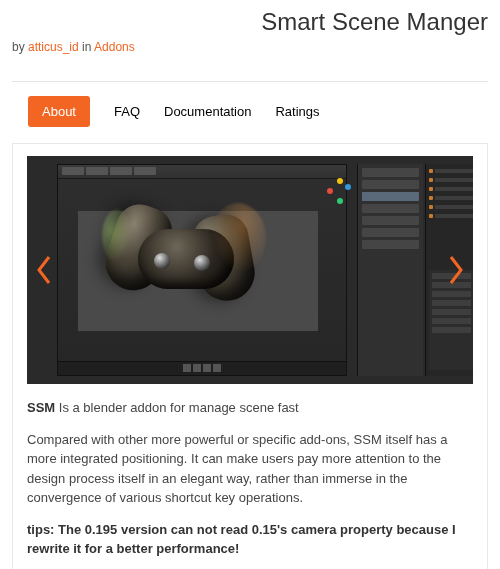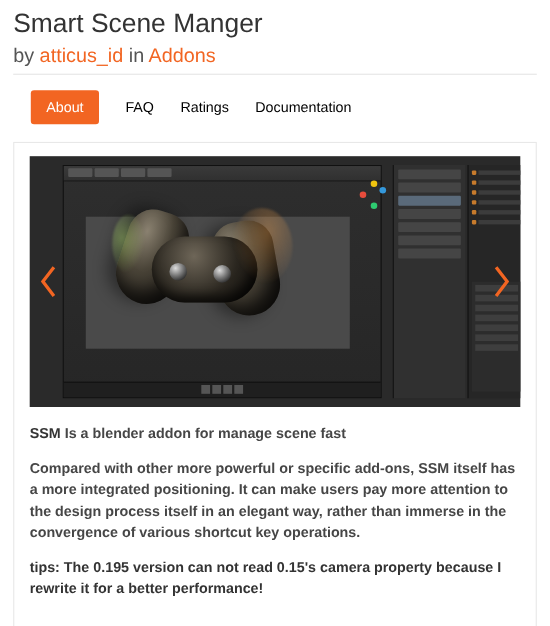--- a/index.html
+++ b/index.html
@@ -8,25 +8,26 @@
     color: #333;
     background: #fff;
     width: 500px;
   }
   .page { padding: 8px 12px 16px 12px; }
   .title {
     font-size: 24px;
     font-weight: 400;
     color: #333;
     margin-bottom: 4px;
+    text-align: right;
   }
   .byline {
-    font-size: 18px;
+    font-size: 12px;
     color: #555;
-    margin-bottom: 6px;
+    margin-bottom: 27px;
   }
   .byline .link { color: #f26522; text-decoration: none; }
   .divider { border: none; border-top: 1px solid #e5e5e5; margin-bottom: 14px; }
   .tabs {
     display: flex;
     gap: 24px;
     align-items: center;
     margin-bottom: 16px;
     font-size: 13px;
     padding-left: 16px;
@@ -152,40 +153,40 @@
     background: #262626; border-left: 1px solid #111;
   }
   .far-panel .outliner { margin: 4px 3px; }
   .far-panel .oline { height: 6px; margin-bottom: 3px; display:flex; align-items:center; gap:2px; }
   .far-panel .oline .dot { width:4px; height:4px; background:#c77b2c; border-radius:1px; }
   .far-panel .oline .bar { flex:1; height:4px; background:#3c3c3c; }
   .far-panel .props { position:absolute; left:3px; right:3px; bottom:6px; height:100px; background:#2c2c2c; }
   .far-panel .props .prow { height:6px; background:#3e3e3e; margin:3px; }
 
   .desc { font-size: 13px; line-height: 1.5; color: #464646; }
-  .desc p { margin-bottom: 12px; font-weight: bold; }
+  .desc p { margin-bottom: 12px; }
   .desc b { color: #333; }
   .desc .here { color: #f26522; }
 </style>
 </head>
 <body>
 
 <div class="page">
   <h1 class="title">Smart Scene Manger</h1>
   <div class="byline">
     <span>by </span><a class="link" href="#">atticus_id</a><span> in </span><a class="link" href="#">Addons</a>
   </div>
 
   <hr class="divider">
 
   <div class="tabs">
     <div class="tab active">About</div>
     <div class="tab">FAQ</div>
+    <div class="tab">Documentation</div>
     <div class="tab">Ratings</div>
-    <div class="tab">Documentation</div>
   </div>
 
   <div class="content-card">
     <div class="carousel">
       <button class="carousel-arrow left">
         <svg width="18" height="30" viewBox="0 0 18 30">
             <polyline points="14,2 4,15 14,28"></polyline>
           </svg>
       </button>
 

